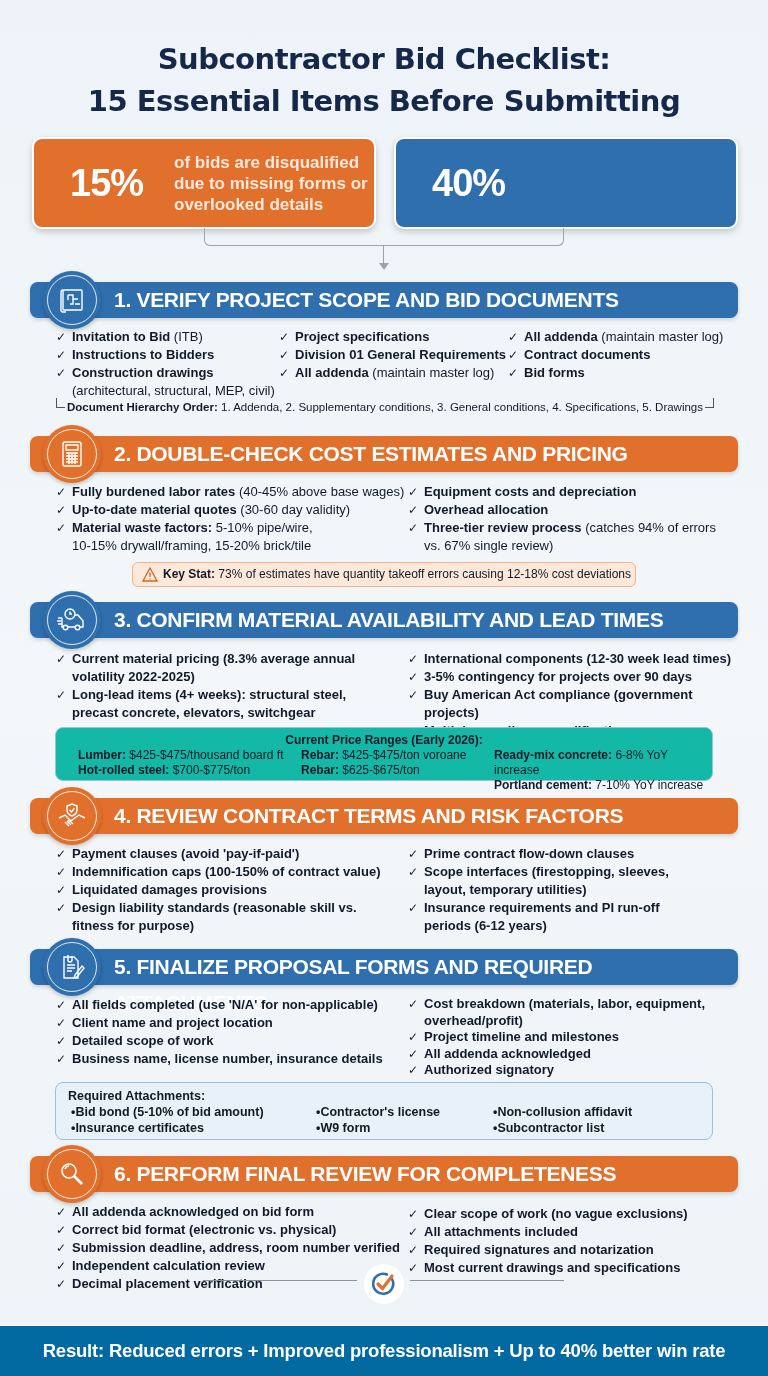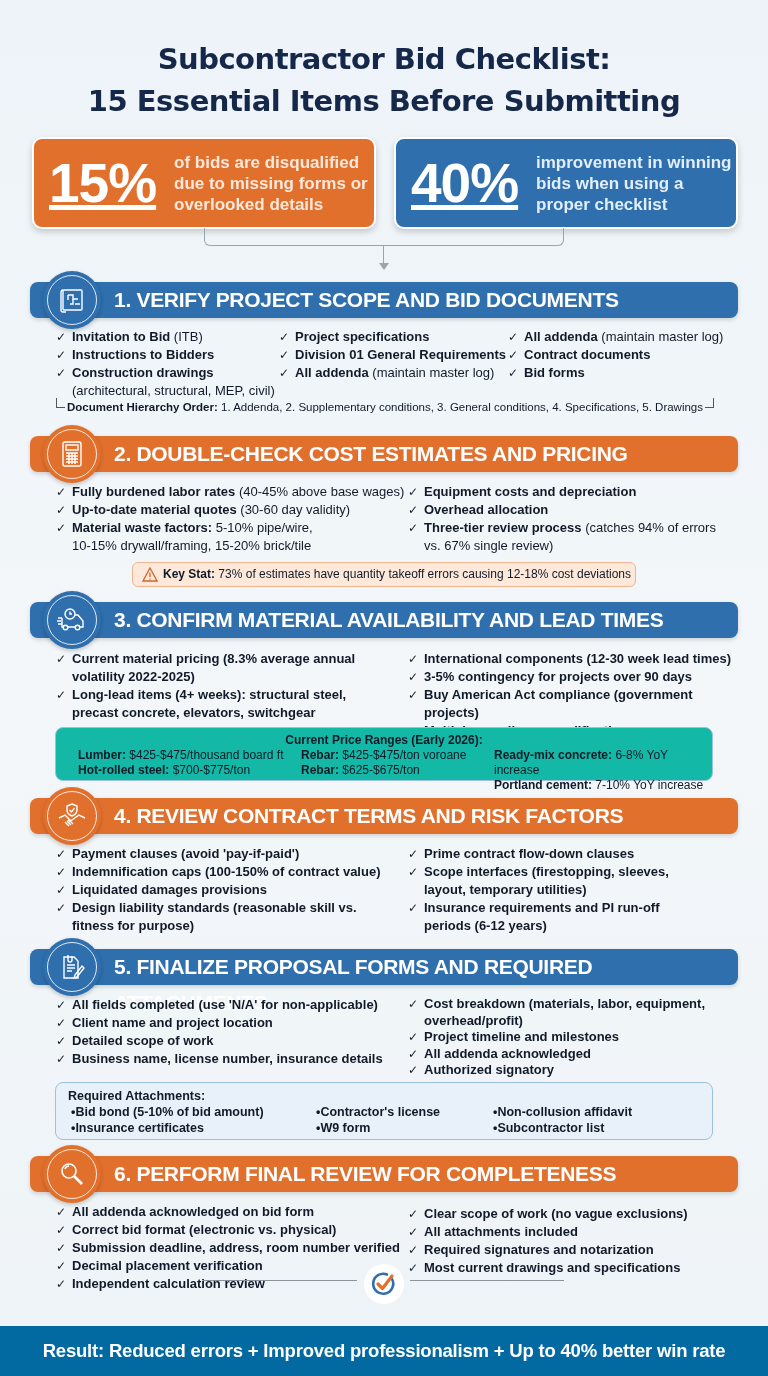--- a/index.html
+++ b/index.html
@@ -16,21 +16,21 @@
     font-weight: bold; color: #16284a; font-size: 29px; line-height: 42px;
     letter-spacing: -0.5px;
   }
   .stat {
     position: absolute; top: 137px; height: 92px; border-radius: 10px;
     color: #fff; display: flex; align-items: center;
     box-shadow: 0 3px 6px rgba(0,0,0,0.18); border: 2px solid #fff;
   }
   .stat.orange { left: 32px; width: 344px; background: #e2702d; }
   .stat.blue { left: 394px; width: 344px; background: #2f6fad; }
-  .stat .num { font-size: 55px; font-weight: bold; padding-left: 15px; width: 140px; letter-spacing: -1px; text-decoration: underline; }
+  .stat .num { font-size: 38px; font-weight: bold; padding-left: 36px; width: 140px; letter-spacing: -1px; }
   .stat .desc { font-size: 17px; font-weight: bold; line-height: 21px; color: #fbe8dc; }
   .stat.blue .desc { color: #e2eefa; }
   .connector {
     position: absolute; left: 204px; top: 228px; width: 360px; height: 18px;
     border: 1px solid #9aa4ad; border-top: none; border-radius: 0 0 6px 6px;
   }
   .connector-stem { position: absolute; left: 383px; top: 246px; width: 1px; height: 20px; background: #9aa4ad; }
   .connector-arrow { position: absolute; left: 379px; top: 263px; width: 0; height: 0;
     border-left: 5px solid transparent; border-right: 5px solid transparent; border-top: 7px solid #9aa4ad; }
 
@@ -113,25 +113,20 @@
 <div class="stat orange">
   <div class="num">15%</div>
   <div class="desc">
     <div>of bids are disqualified</div>
       <div>due to missing forms or</div>
       <div>overlooked details</div>
   </div>
 </div>
 <div class="stat blue">
   <div class="num">40%</div>
-  <div class="desc">
-    <div>improvement in winning</div>
-      <div>bids when using a</div>
-      <div>proper checklist</div>
-  </div>
 </div>
 <div class="connector"></div>
 <div class="connector-stem"></div>
 <div class="connector-arrow"></div>
 
 <div class="sec-head blue" style="top:282px;">1. VERIFY PROJECT SCOPE AND BID DOCUMENTS</div>
 <div class="sec-icon blue" style="top:271px;">
   <div class="ring">
     <svg width="28" height="28" viewBox="0 0 28 28" fill="none" stroke="#fff" stroke-width="1.4">
       <rect x="5" y="4" width="19" height="20" rx="1"></rect>
@@ -295,22 +290,22 @@
       <circle cx="11" cy="11" r="7"></circle>
         <path d="M7 9 Q8 6 11 6"></path>
         <path d="M16 16 L24 24" stroke-width="2.6"></path>
     </svg>
   </div>
 </div>
 <div class="col bold-list" style="left:56px; top:1203px; width:345px;">
   <div class="item">All addenda acknowledged on bid form</div>
   <div class="item">Correct bid format (electronic vs. physical)</div>
   <div class="item">Submission deadline, address, room number verified</div>
+  <div class="item">Independent calculation review</div>
   <div class="item">Decimal placement verification</div>
-  <div class="item">Independent calculation review</div>
 </div>
 <div class="col bold-list" style="left:408px; top:1205px; width:300px;">
   <div class="item">Clear scope of work (no vague exclusions)</div>
   <div class="item">All attachments included</div>
   <div class="item">Required signatures and notarization</div>
   <div class="item">Most current drawings and specifications</div>
 </div>
 
 <div class="divider-l"></div>
 <div class="divider-r"></div>

